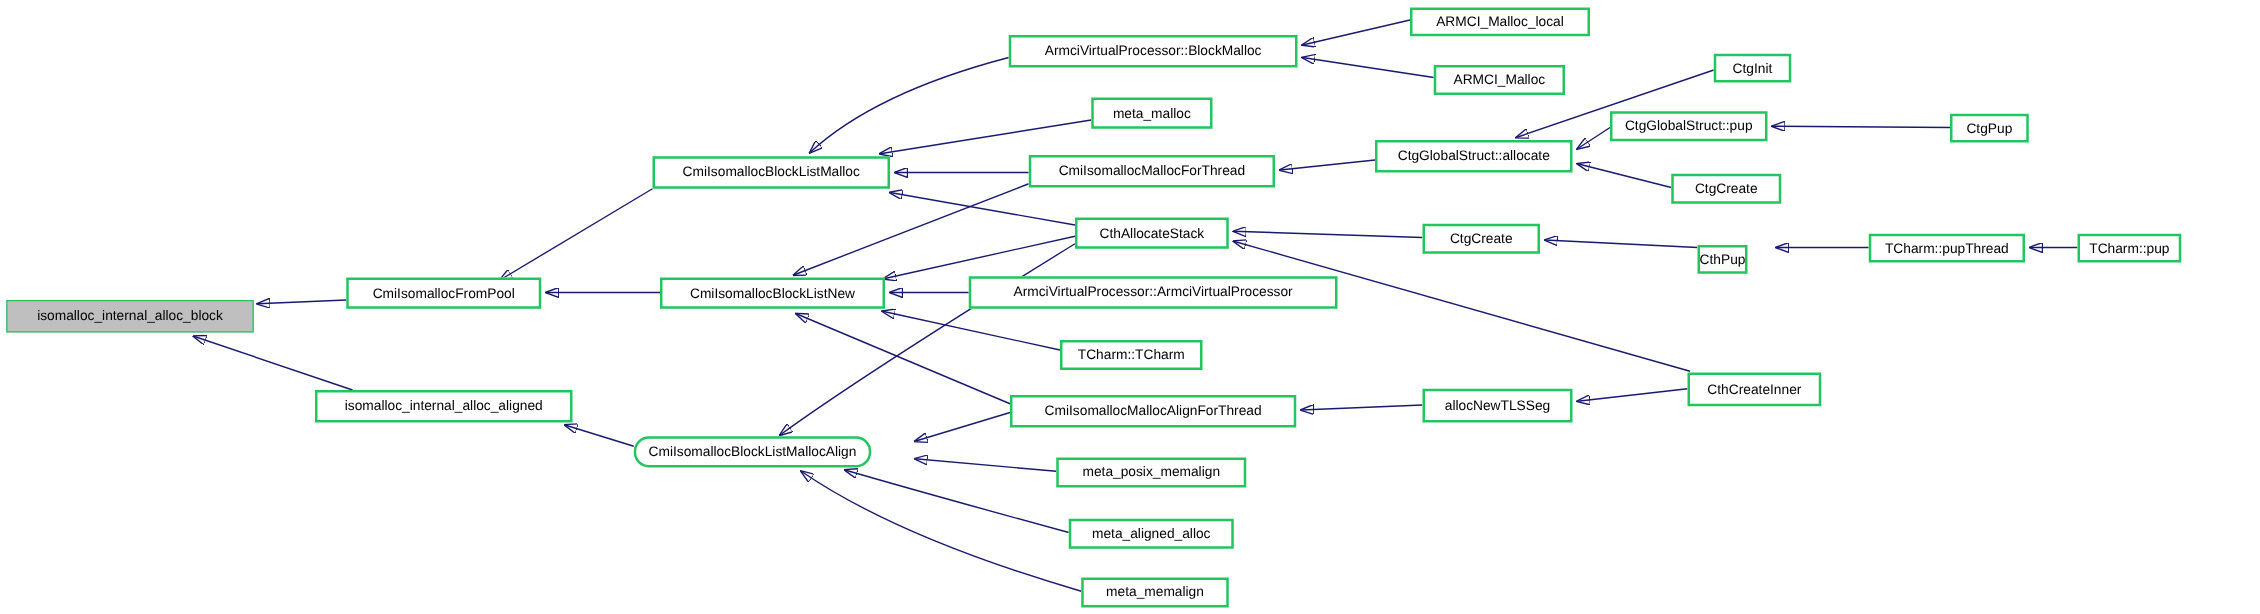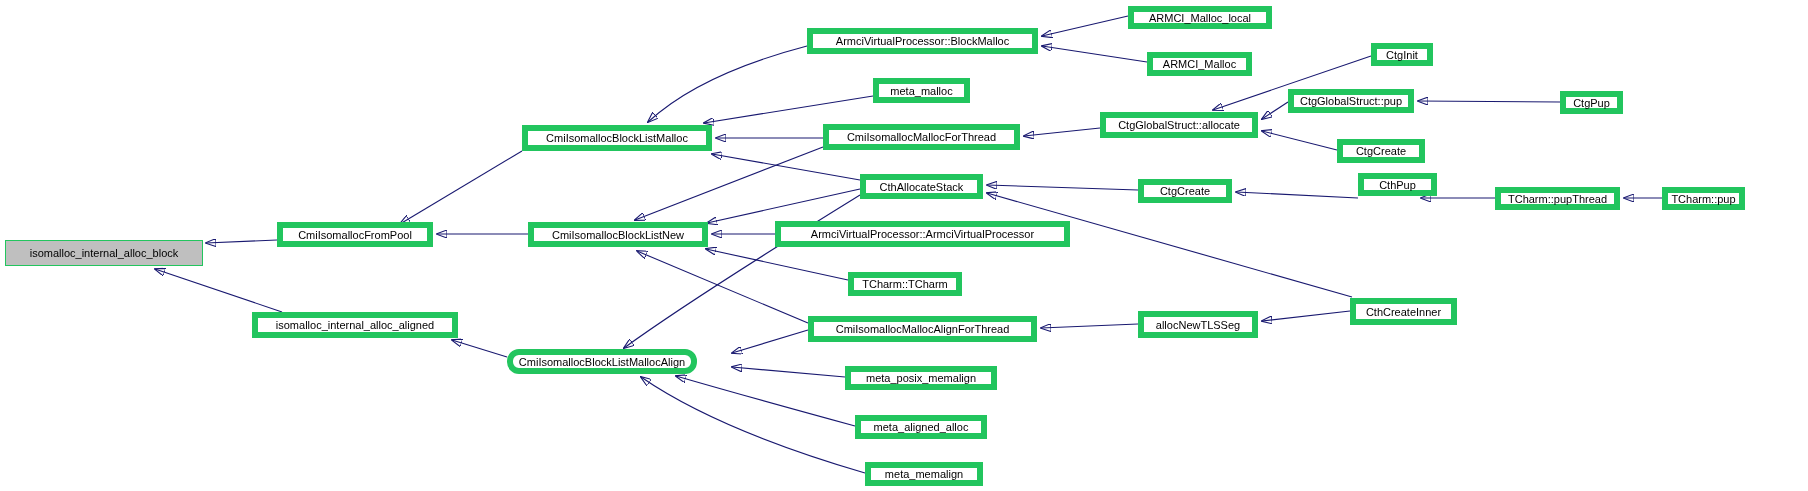--- a/index.html
+++ b/index.html
@@ -18,21 +18,21 @@
   }
   .edge-layer path {
     fill: none;
     stroke: #191970;
     stroke-width: 1.1;
   }
   .node-layer { position: absolute; left: 0; top: 0; width: 100%; height: 100%; }
   .node {
     position: absolute;
     box-sizing: border-box;
-    border: 6px solid #22c55e;
+    border: 2px solid #22c55e;
     background: #ffffff;
     color: #000000;
     font-size: 11px;
     display: flex;
     align-items: center;
     justify-content: center;
     white-space: nowrap;
     cursor: pointer;
   }
   .node.focal {
@@ -153,21 +153,21 @@
       </div>
       <div class="node" style="left: 1337px; top: 139px; width: 88px; height: 24px;">
         <span>CtgCreate</span>
       </div>
       <div class="node" style="left: 1560px; top: 91px; width: 63px; height: 23px;">
         <span>CtgPup</span>
       </div>
       <div class="node" style="left: 1138px; top: 179px; width: 94px; height: 24px;">
         <span>CtgCreate</span>
       </div>
-      <div class="node" style="left: 1358px; top: 173px; width: 79px; height: 23px;">
+      <div class="node" style="left: 1358px; top: 196px; width: 40px; height: 23px;">
         <span>CthPup</span>
       </div>
       <div class="node" style="left: 1495px; top: 187px; width: 125px; height: 23px;">
         <span>TCharm::pupThread</span>
       </div>
       <div class="node" style="left: 1662px; top: 187px; width: 83px; height: 23px;">
         <span>TCharm::pup</span>
       </div>
       <div class="node" style="left: 1138px; top: 311px; width: 120px; height: 27px;">
         <span>allocNewTLSSeg</span>

